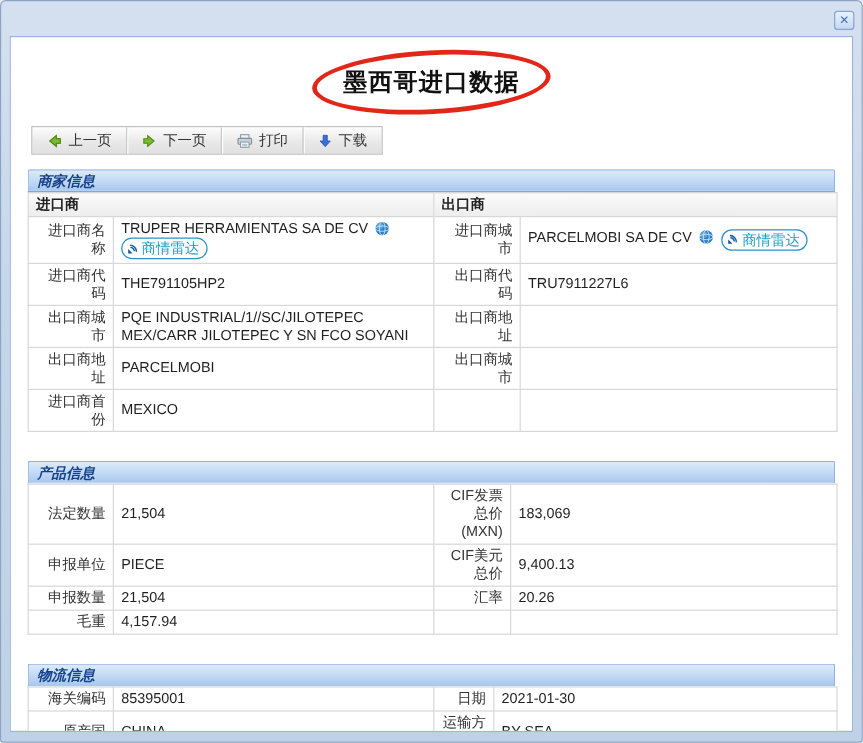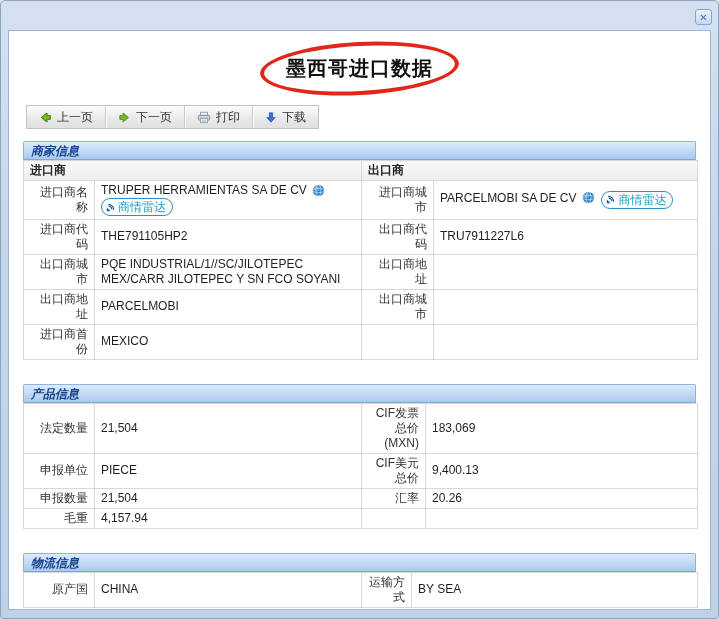--- a/index.html
+++ b/index.html
@@ -266,20 +266,26 @@
     <div class="section">
       <div class="sec-bar">物流信息</div>
       <table class="grid">
         <colgroup>
             <col style="width:71px">
             <col style="width:267px">
             <col style="width:50px">
             <col>
           </colgroup>
         <tbody>
+            <tr>
+          <td class="lab">海关编码</td>
+          <td class="val">85395001</td>
+          <td class="lab">日期</td>
+          <td class="val">2021-01-30</td>
+        </tr>
         <tr>
           <td class="lab">原产国</td>
           <td class="val">CHINA</td>
           <td class="lab">运输方式</td>
           <td class="val">BY SEA</td>
         </tr>
 
       </tbody>
         </table>
     </div>

